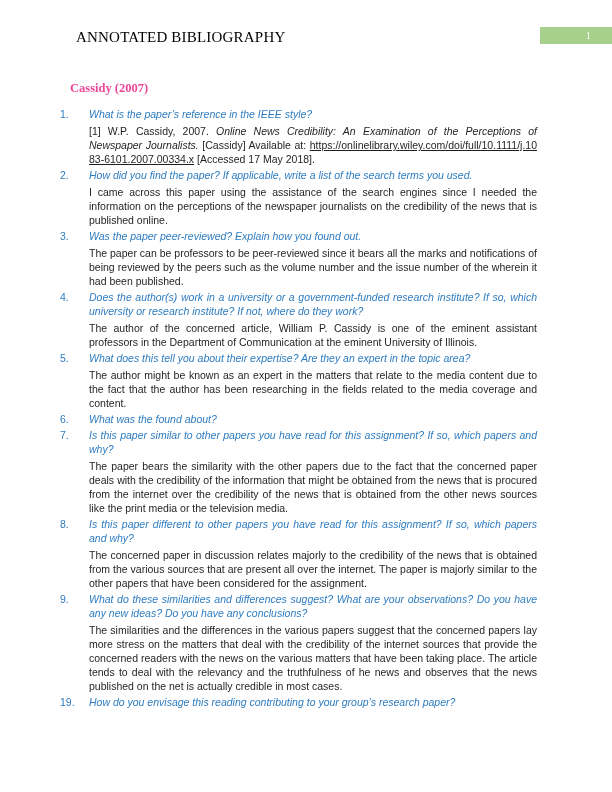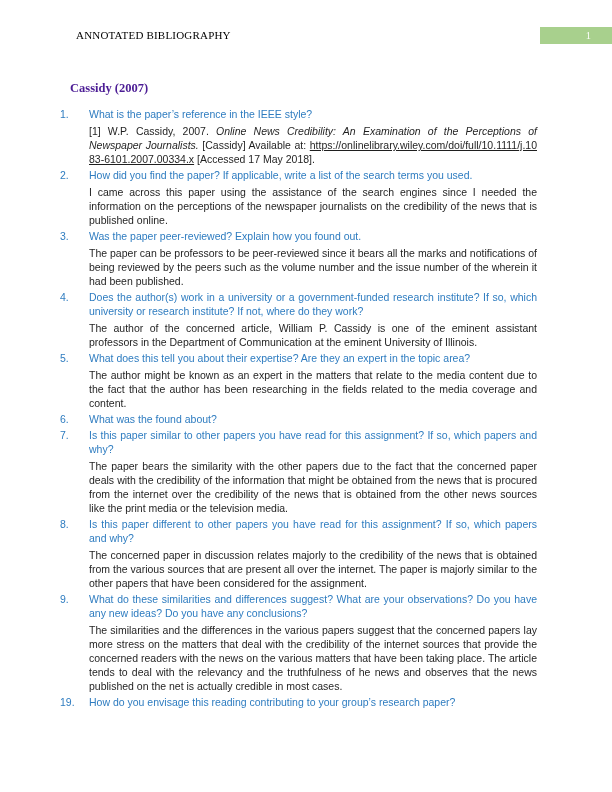--- a/index.html
+++ b/index.html
@@ -11,21 +11,21 @@
     background: #ffffff;
     font-family: "Liberation Sans", sans-serif;
     color: #1f1f1f;
     overflow: hidden;
   }
   .header-title {
     position: absolute;
     left: 76px;
     top: 29px;
     font-family: "Liberation Serif", serif;
-    font-size: 11px;
+    font-size: 15px;
     letter-spacing: 0.2px;
     color: #000000;
     white-space: nowrap;
   }
   .page-badge {
     position: absolute;
     top: 27px;
     right: 0;
     width: 72px;
     height: 17px;
@@ -38,21 +38,21 @@
     padding-right: 21px;
   }
   .doc-title {
     position: absolute;
     left: 70px;
     top: 81px;
     margin: 0;
     font-family: "Liberation Serif", serif;
     font-weight: bold;
     font-size: 12.5px;
-    color: #4c1d95;
+    color: #ec4899;
   }
   .content {
     position: absolute;
     top: 107px;
     left: 60px;
     width: 477px;
     font-size: 10.5px;
     line-height: 14px;
   }
   .qa-item { margin-top: 2px; }
@@ -61,20 +61,21 @@
     display: flex;
     color: #2e7cc0;
   }
   .question .num {
     flex: 0 0 29px;
     width: 29px;
   }
   .question .q-text {
     flex: 1;
     text-align: justify;
+    font-style: italic;
   }
   .answer {
     margin: 3px 0 0 29px;
     text-align: justify;
     color: #1f1f1f;
   }
   .answer i { font-style: italic; }
   .ref-url {
     color: inherit;
     text-decoration: underline;

